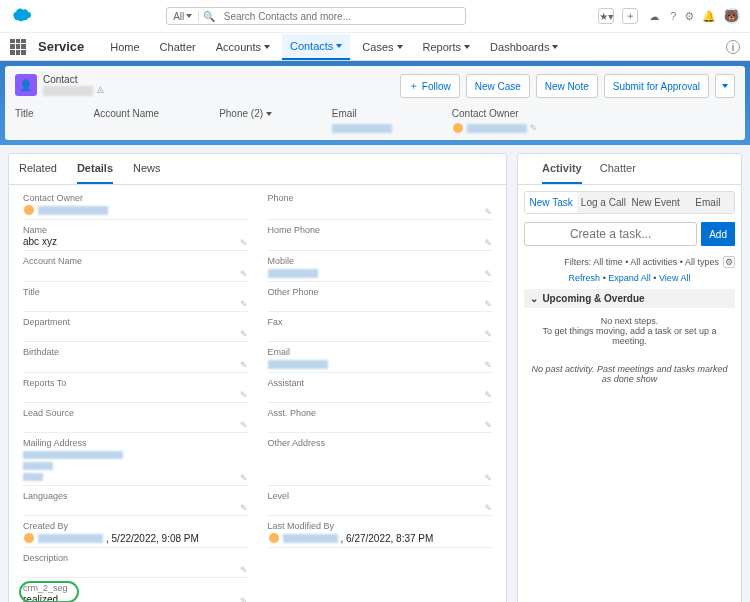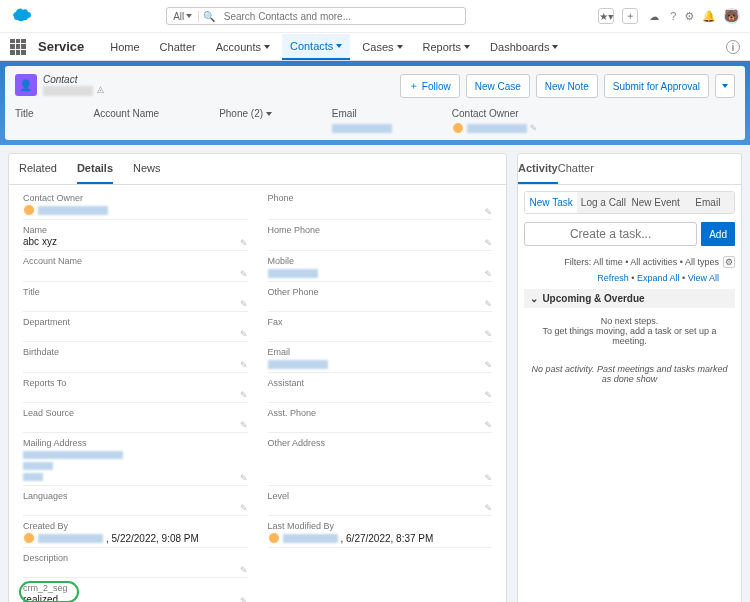--- a/index.html
+++ b/index.html
@@ -18,21 +18,21 @@
   .waffle span { background: #666; }
   .appname { font-weight: bold; font-size: 13px; margin: 0 14px 0 8px; }
   .nav-item { font-size: 11px; color: #444; padding: 6px 8px; cursor: pointer; display: flex; align-items: center; gap: 3px; }
   .nav-item.active { background: #eaf5ff; border-bottom: 2px solid #0070d2; color: #0070d2; }
   .nav-info { margin-left: auto; color: #666; font-size: 11px; width: 14px; height: 14px; border: 1px solid #999; border-radius: 50%; text-align: center; line-height: 12px; }
 
   .blue-band { background: linear-gradient(#317dc9,#4a94dc); padding: 5px; }
   .record-header { background: #f6f7f9; border-radius: 3px; padding: 8px 10px 6px; }
   .rh-top { display: flex; align-items: flex-start; }
   .rh-icon { width: 22px; height: 22px; background: #8a5cff; border-radius: 3px; display: flex; align-items: center; justify-content: center; color: #fff; font-size: 11px; }
-  .rh-title { margin-left: 6px; font-style: italic; }
+  .rh-title { margin-left: 6px; }
   .rh-title .objlabel { font-size: 10px; color: #444; }
   .rh-title .rec-redact { width: 50px; height: 10px; background: #ddd; filter: blur(1px); margin-top: 1px; }
   .hier { font-size: 9px; color: #999; margin-left: 4px; margin-top: 10px; }
   .rh-actions { margin-left: auto; display: flex; gap: 6px; }
   .btn { background: #fff; border: 1px solid #ccc; border-radius: 3px; padding: 4px 8px; font-size: 10px; color: #0070d2; cursor: pointer; display: flex; align-items: center; gap: 3px; }
   .btn.caret { padding: 4px 6px; }
   .compact { display: flex; gap: 60px; margin-top: 10px; font-size: 10px; color: #555; }
   .compact .col .lbl { margin-bottom: 3px; }
   .redact-sm { display: inline-block; height: 9px; background: #bdd5ec; filter: blur(1px); vertical-align: middle; }
   .owner-row { display: flex; align-items: center; gap: 3px; }
@@ -49,33 +49,33 @@
 
   .detail-body { padding: 8px 14px; height: 420px; overflow: hidden; }
   .row2 { display: flex; gap: 20px; margin-bottom: 5px; }
   .field { flex: 1; border-bottom: 1px solid #eee; padding-bottom: 3px; position: relative; min-height: 24px; }
   .field.noborder { border-bottom: none; }
   .flabel { font-size: 9px; color: #777; }
   .fval { font-size: 10px; color: #222; min-height: 10px; margin-top: 1px; }
   .pencil { position: absolute; right: 0; bottom: 2px; color: #bbb; font-size: 9px; }
   .ellipse { position: absolute; left: -4px; top: -2px; width: 60px; height: 22px; border: 2px solid #2fb35a; border-radius: 11px; pointer-events: none; }
 
-  .act-tabs { display: flex; border-bottom: 1px solid #ddd; padding: 0 0; }
+  .act-tabs { display: flex; border-bottom: 1px solid #ddd; padding: 0 24px; gap: 18px; }
   .act-tab { font-size: 11px; padding: 8px 0; cursor: pointer; color: #555; }
   .act-tab.active { font-weight: bold; border-bottom: 2px solid #0070d2; }
   .act-body { padding: 6px; font-size: 10px; }
   .subtabs { display: flex; border: 1px solid #ddd; border-radius: 3px; overflow: hidden; margin-bottom: 8px; }
   .subtab { flex: 1; text-align: center; padding: 5px 0; font-size: 10px; background: #f2f2f2; color: #555; cursor: pointer; }
   .subtab.active { background: #fff; color: #0070d2; }
   .task-row { display: flex; gap: 4px; margin-bottom: 8px; }
   .task-input { flex: 1; border: 1px solid #ccc; border-radius: 3px; font-size: 12px; text-align: center; padding: 4px; color: #888; }
   .add-btn { background: #0070d2; color: #fff; border: none; border-radius: 1px; padding: 4px 8px; font-size: 10px; }
   .filters { font-size: 9px; color: #555; text-align: right; padding: 2px 0; }
   .gear-sm { display: inline-block; width: 12px; height: 12px; border: 1px solid #ccc; border-radius: 2px; text-align: center; line-height: 10px; font-size: 9px; color: #666; margin-left: 4px; }
-  .alinks { font-size: 9px; text-align: right; color: #0070d2; margin: 3px 16px 6px; }
+  .alinks { font-size: 9px; text-align: center; color: #0070d2; margin: 3px 16px 6px; }
   .alinks span { color: #555; }
   .section-hdr { background: #f2f2f2; padding: 4px 6px; font-size: 10px; font-weight: bold; display: flex; align-items: center; gap: 4px; }
   .steps { text-align: center; color: #555; font-size: 9px; padding: 8px 4px; }
   .past { text-align: center; font-size: 9px; color: #555; padding: 10px 2px; font-style: italic; }
   .caret-down { display: inline-block; width: 0; height: 0; border-left: 3px solid transparent; border-right: 3px solid transparent; border-top: 4px solid currentColor; vertical-align: middle; }
 </style>
 </head>
 <body>
 
 <div class="topbar">

